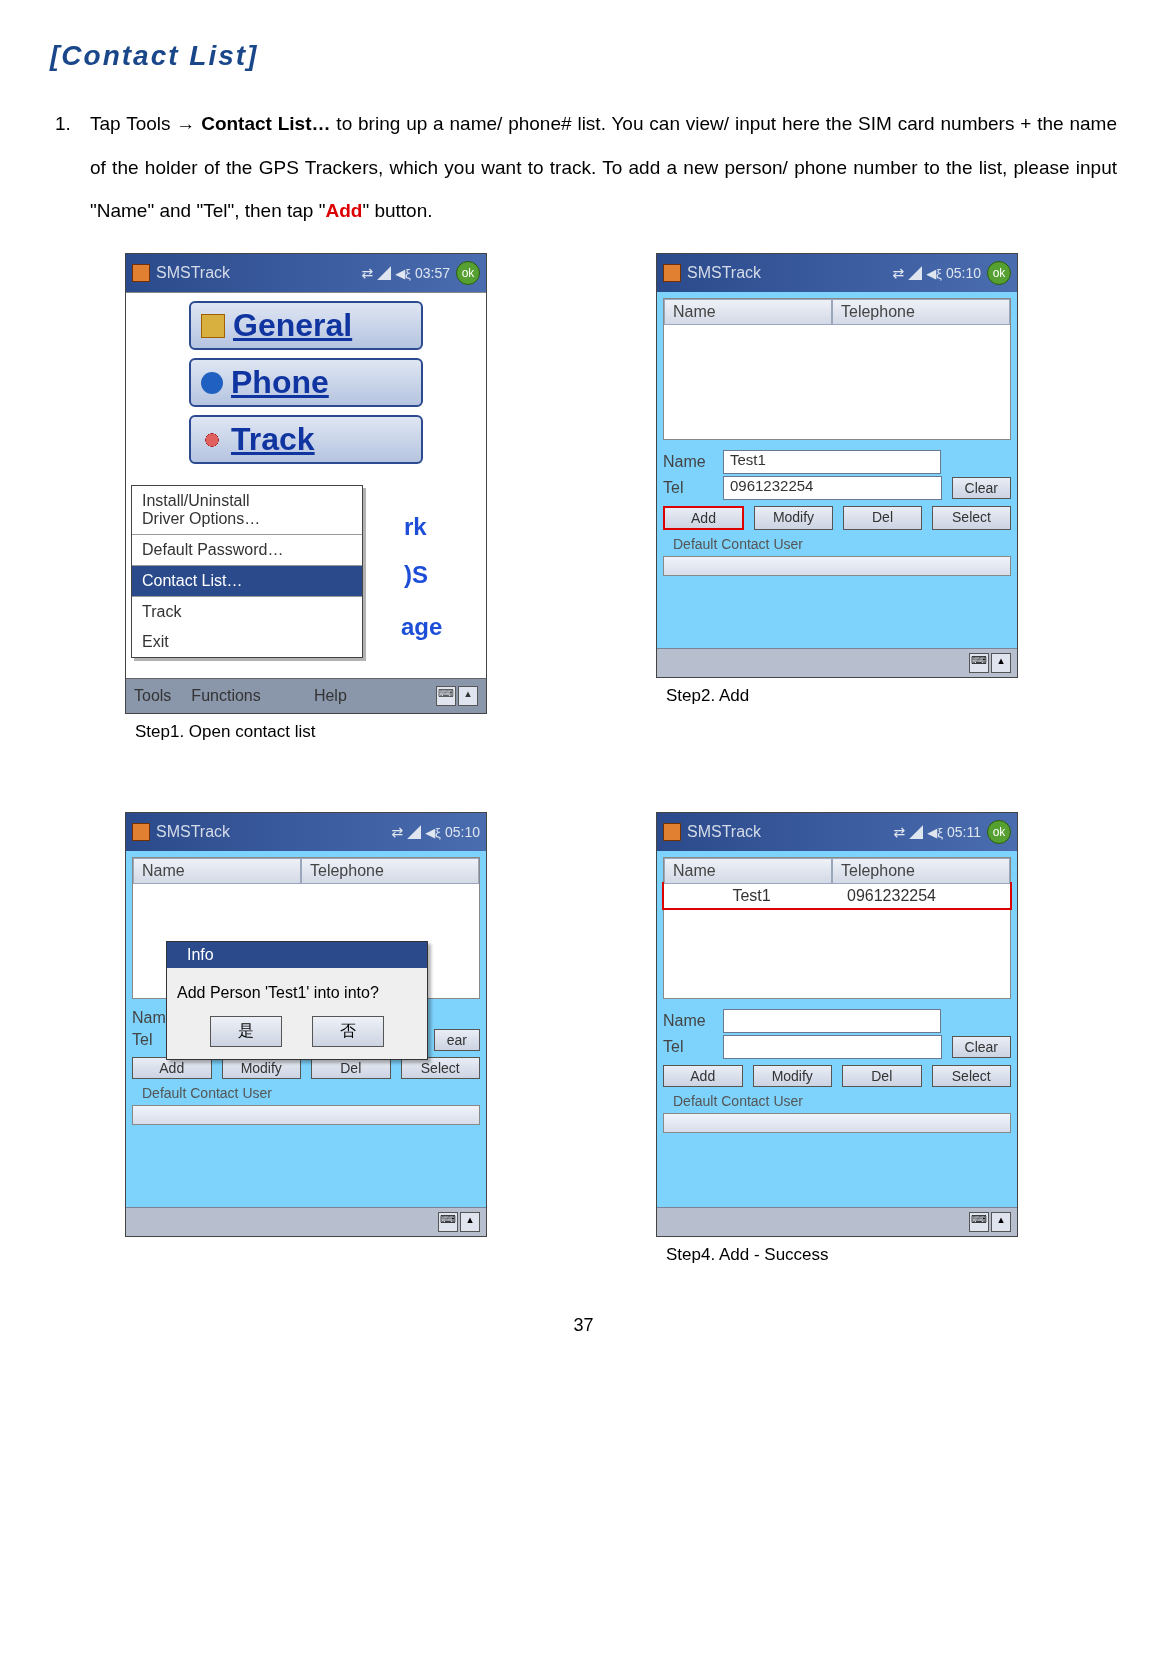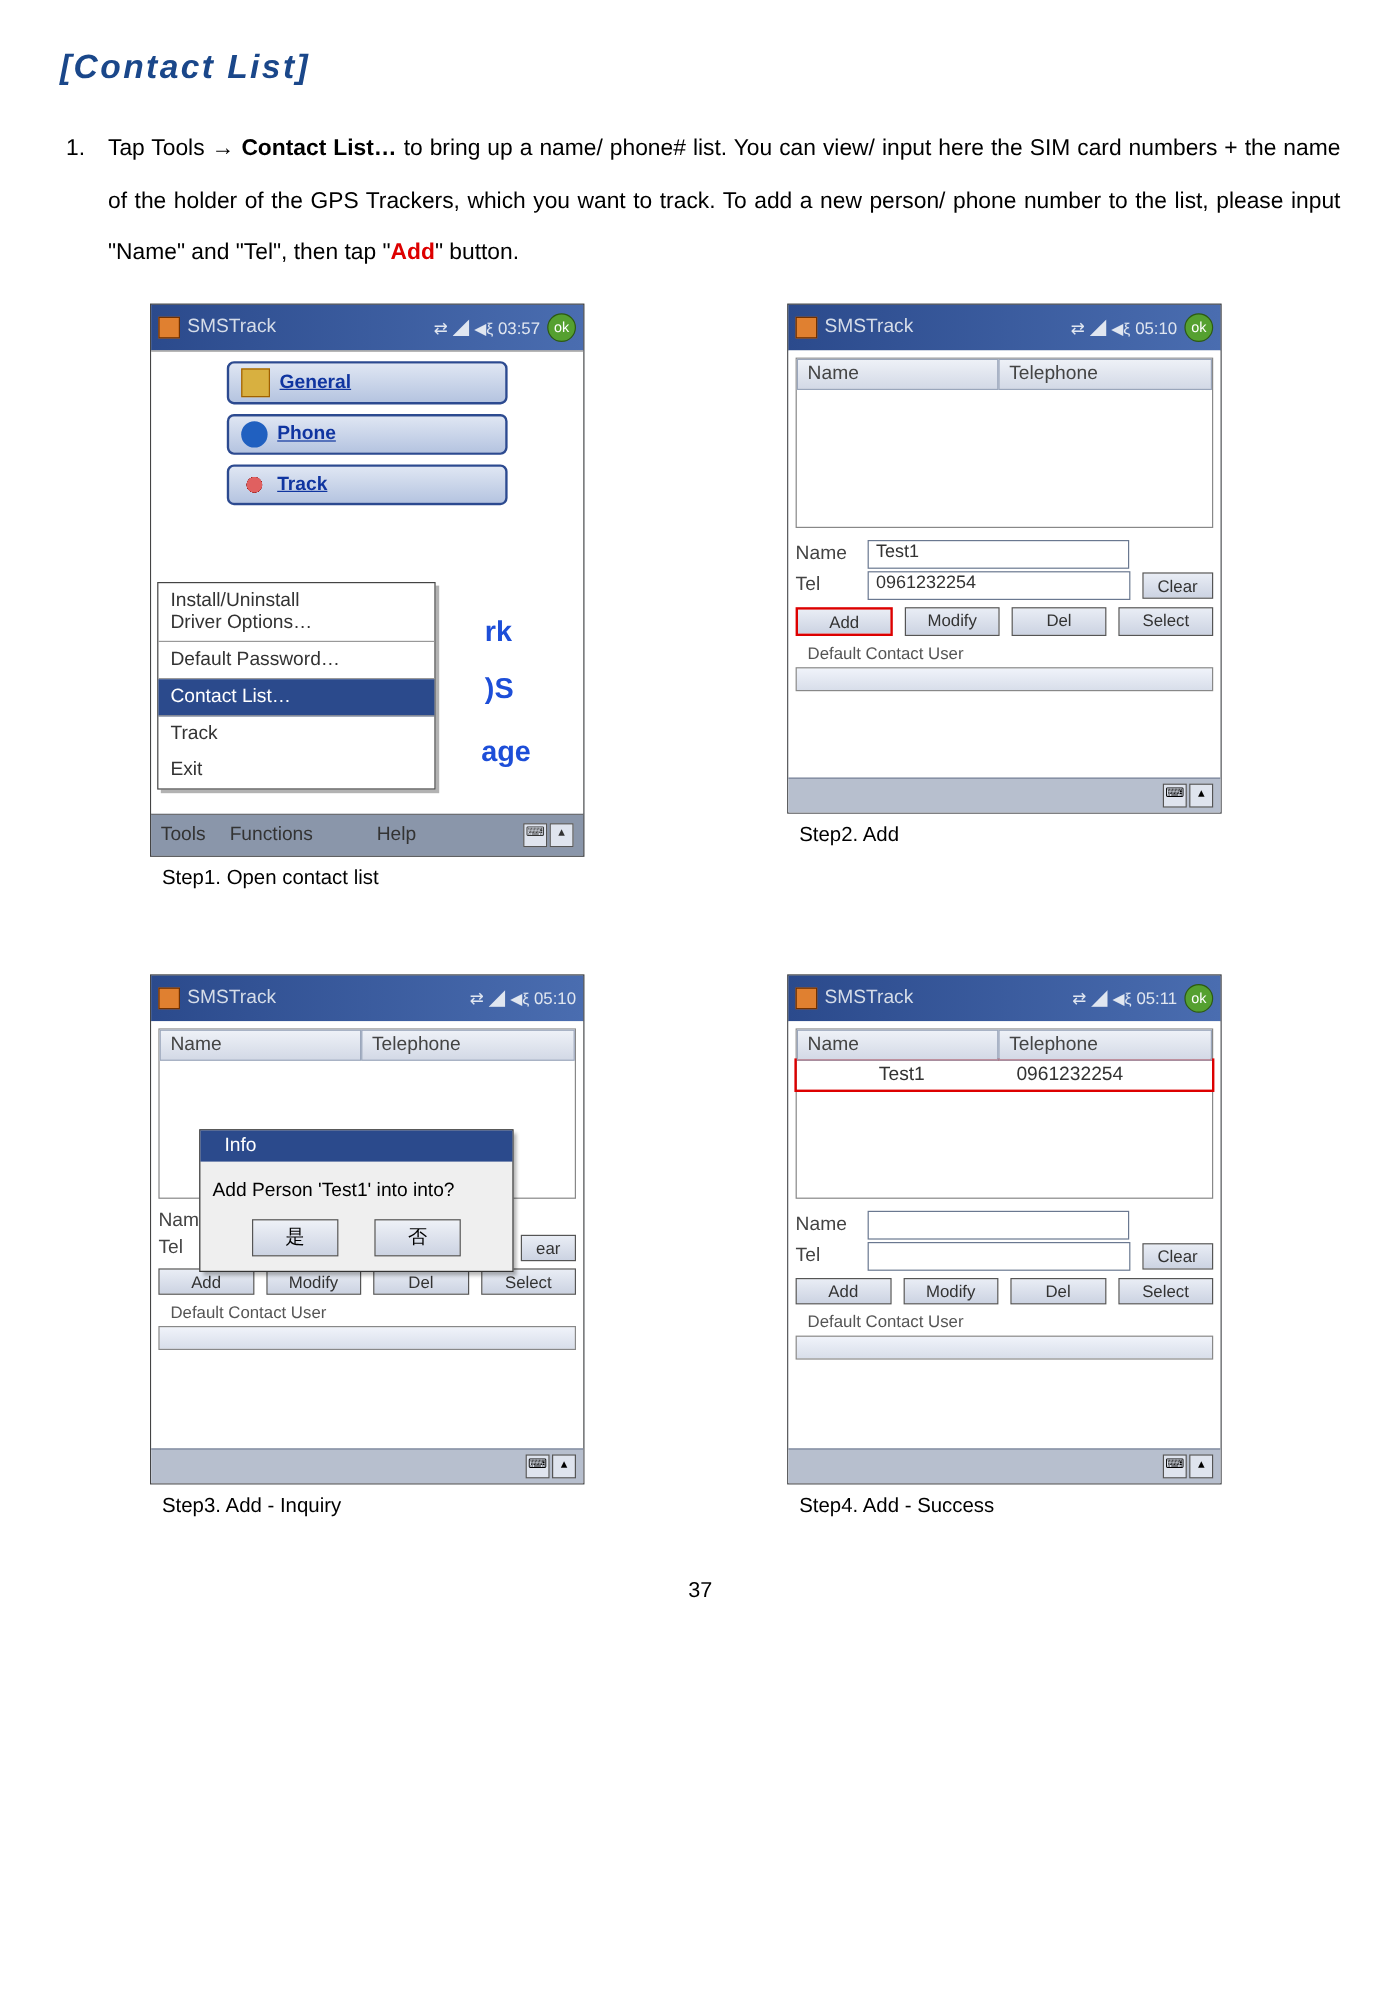--- a/index.html
+++ b/index.html
@@ -147,21 +147,21 @@
       gap: 8px;
     }
     .mainbtn .mb-icon {
       width: 22px;
       height: 22px;
       display: inline-block;
     }
     .mainbtn .mb-label {
       color: #1035a0;
       font-weight: bold;
-      font-size: 16px;
+      font-size: 32px;
       text-decoration: underline;
     }
     .frag-rk, .frag-ds, .frag-age {
       position: absolute;
       background: #fff;
       color: #1d4ed8;
       font-weight: bold;
       font-size: 24px;
     }
     .menu-popup {
@@ -203,21 +203,21 @@
       width: 18px;
       height: 18px;
       border: 1px solid #555;
       background: #dfe4ee;
       font-size: 11px;
       text-align: center;
     }
 
     
     .cl-body {
-      background: #ffffff;
+      background: #7dd3fc;
       padding: 6px;
       height: 385px;
       box-sizing: border-box;
       position: relative;
     }
     .cl-table {
       background: #fff;
       border: 1px solid #888;
       height: 140px;
       margin-bottom: 10px;
@@ -502,21 +502,20 @@
             </div>
           </div>
         </div>
 
         <div class="bottombar2">
           <span class="bb-kbd">⌨</span>
           <span class="bb-up">▴</span>
         </div>
       </div>
     </div>
-    <div class="caption">Step3. Add - Inquiry</div>
   </div>
 
   <div class="shot-cell">
     <div class="pda">
       <div class="titlebar">
         <span class="tb-icon"></span>
         <span class="tb-title">SMSTrack</span>
         <span class="tb-status">
           <span>⇄</span>
           <span class="sig"></span>

